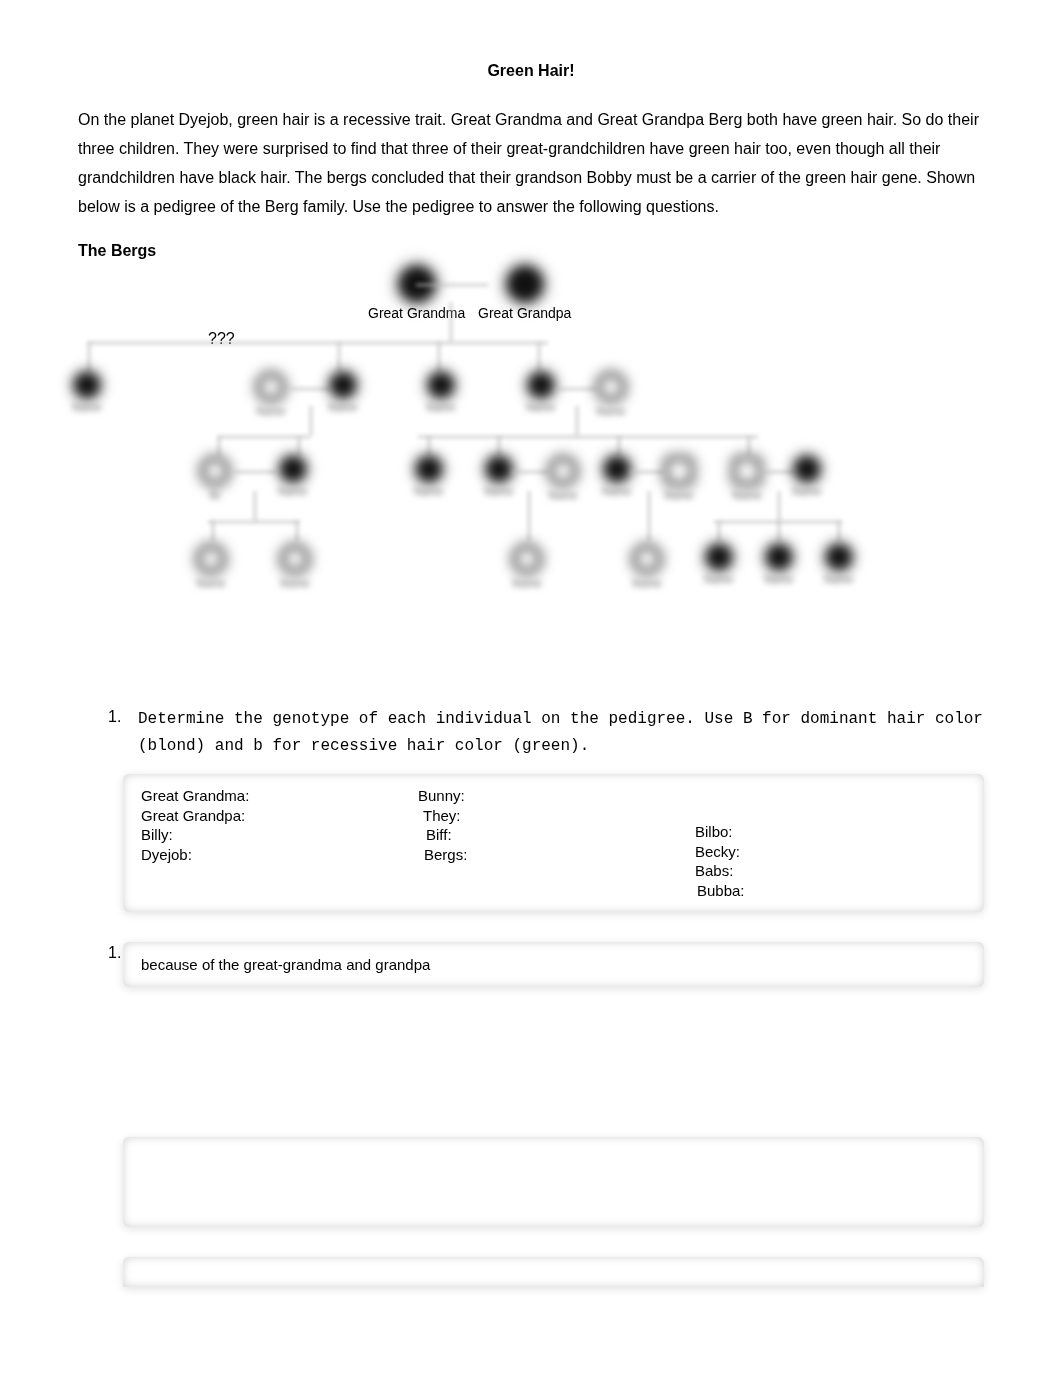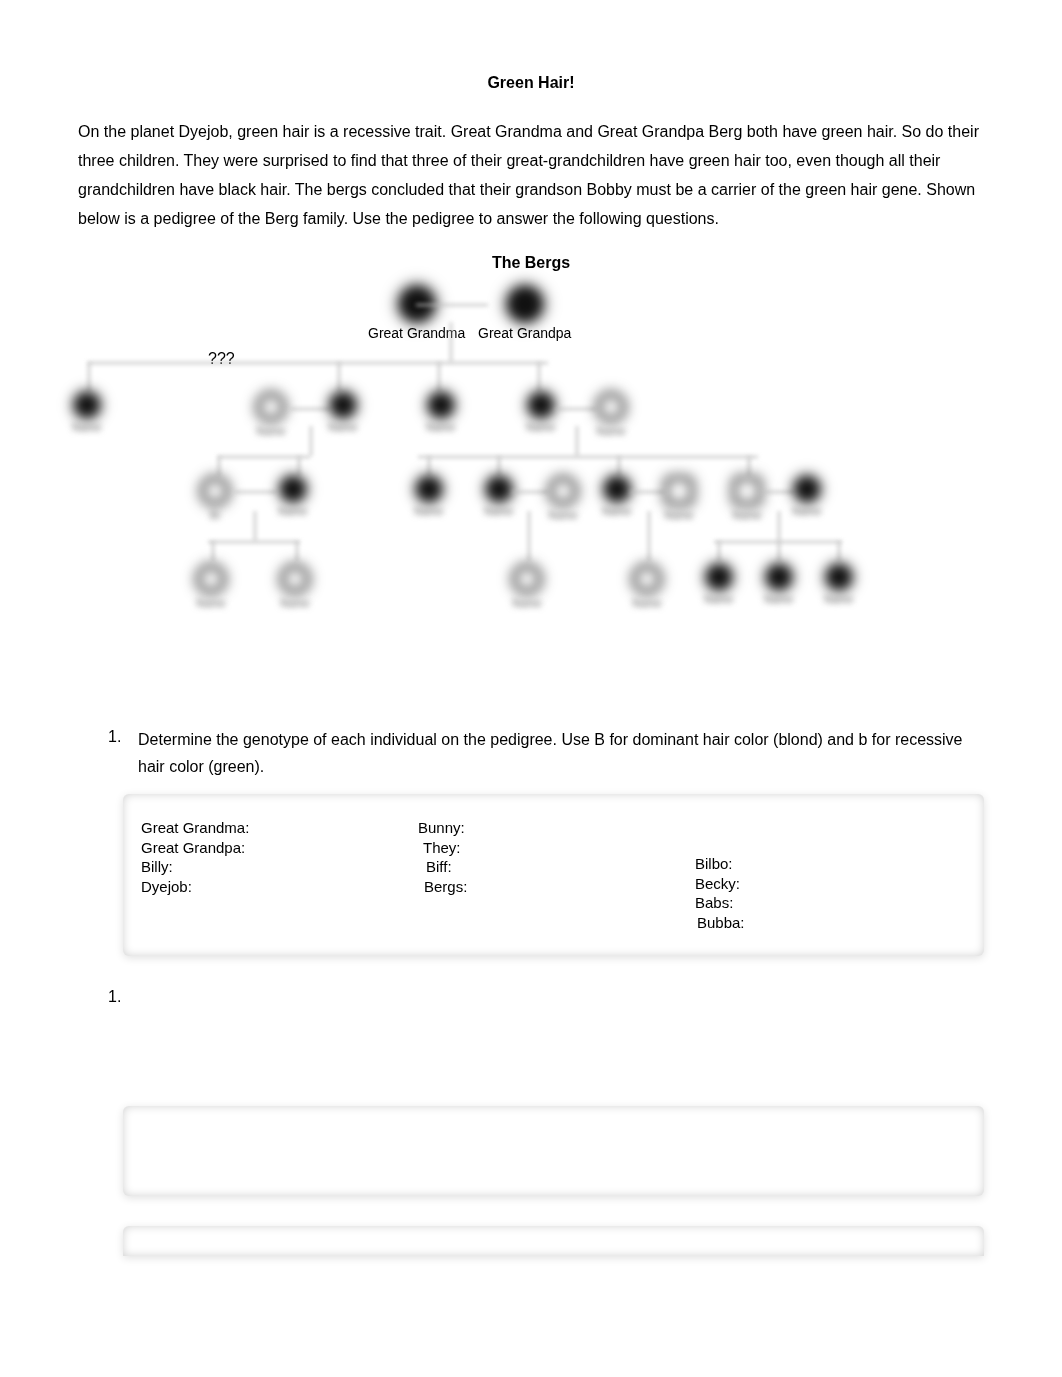--- a/index.html
+++ b/index.html
@@ -13,35 +13,33 @@
       width: 1062px;
       padding: 60px 78px 40px;
       font-size: 16px;
       line-height: 1.4;
       color: #000;
     }
     .title-block {
       text-align: center;
       font-weight: bold;
       margin-bottom: 24px;
-      margin-top: 12px;
     }
     .intro {
       line-height: 1.8;
       margin-bottom: 18px;
     }
     .pedigree-wrap {
       position: relative;
       width: 100%;
       margin: 0 auto 40px;
     }
     .pedigree-title {
-      text-align: center;
       font-weight: bold;
-      margin-bottom: 12px;
+      margin-bottom: 4px;
     }
     .pedigree-area {
       position: relative;
       height: 400px;
       width: 100%;
     }
     
     .person {
       position: absolute;
       text-align: center;
@@ -121,27 +119,28 @@
       margin-bottom: 30px;
     }
     .q-num {
       position: absolute;
       left: -30px;
       top: 0;
     }
     .q-text {
       line-height: 1.7;
       margin-bottom: 14px;
+      font-family: Liberation Mono, monospace;
     }
     .answer-box {
       margin-left: -15px;
       border-radius: 6px;
       background: #fff;
       box-shadow: inset 0 0 10px rgba(0,0,0,.18), 0 2px 8px rgba(0,0,0,.12);
-      padding: 24px 18px;
+      padding: 12px 18px;
       font-size: 15px;
     }
     .geno-cols {
       display: flex;
     }
     .geno-col {
       flex: 1;
     }
     .geno-row {
       line-height: 1.3;
@@ -350,20 +349,23 @@
           <div class="geno-row">Becky:</div>
           <div class="geno-row">Babs:</div>
           <div class="geno-row" style="padding-left:2px;">Bubba:</div>
         </div>
       </div>
     </div>
   </div>
 
   <div class="q-item">
     <span class="q-num">1.</span>
+    <div class="answer-box">
+      <span>because of the great-grandma and grandpa</span>
+    </div>
   </div>
 
 </div>
 
 <div class="gap"></div>
 
 <div class="answer-box spacer-box" style="margin-left:45px;"></div>
 
 <div class="bottom-box"></div>
 

